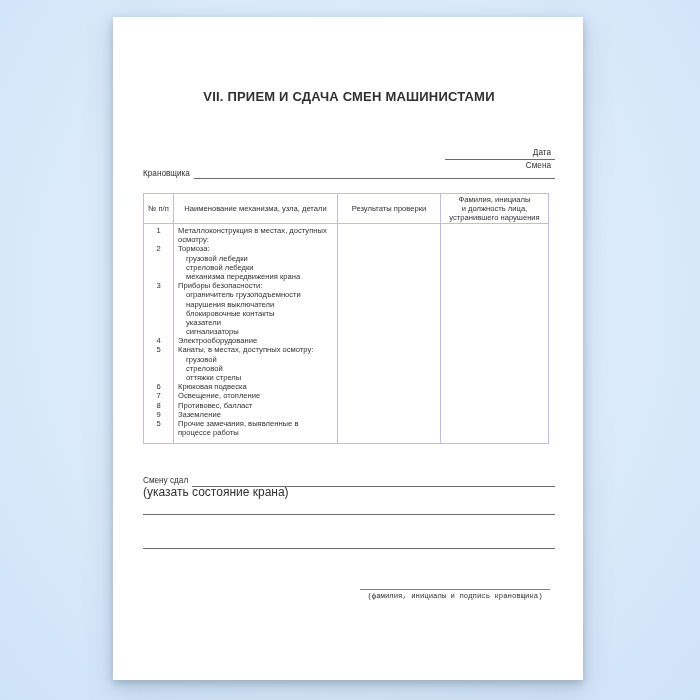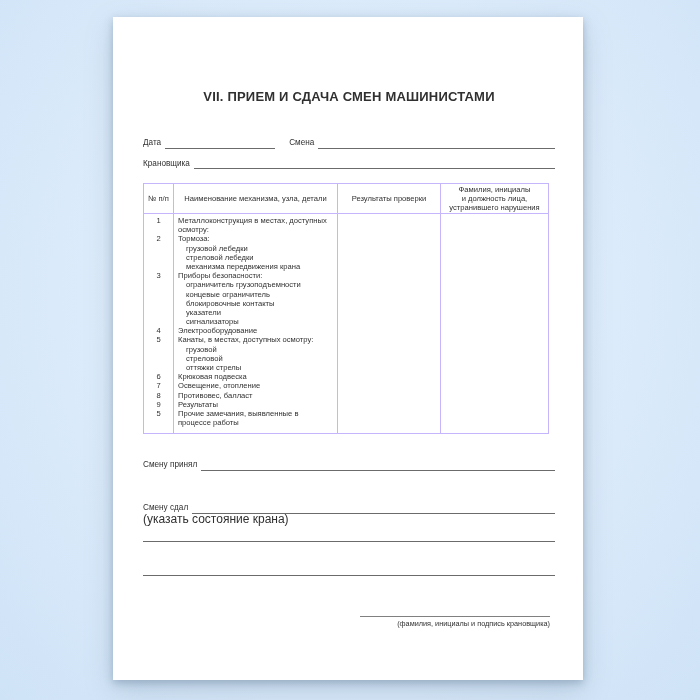--- a/index.html
+++ b/index.html
@@ -29,21 +29,21 @@
     line-height:13px;
   }
   .field-row{
     display:flex;
     align-items:flex-end;
     height:12px;
     font-size:8.2px;
     line-height:12px;
     white-space:nowrap;
   }
-  .row-date{margin-top:34px;}
+  .row-date{margin-top:44px;flex-direction:column;}
   .row-operator{margin-top:9px;align-items:center;}
   .row-accepted{margin-top:25px;}
   .row-handed{margin-top:31px;justify-content:flex-end;}
   .lbl{margin-right:4px;}
   .lbl2{margin:0 4px 0 14px;}
   .fl{
     border-bottom:1px solid #6b6b6b;
     height:10px;
     box-sizing:border-box;
   }
@@ -100,24 +100,25 @@
     margin-left:auto;
     margin-right:5px;
     width:190px;
   }
   .sig-line{
     height:0;
     border-bottom:1px solid #808080;
   }
   .sig-caption{
     margin-top:2px;
-    text-align:right;
+    text-align:center;
     font-size:7.3px;
     line-height:9px;
     white-space:nowrap;
+    font-family:Liberation Mono, monospace;
   }
 </style>
 </head>
 <body>
 
 <div class="stage">
   <div class="page">
 
     <div class="title">VII. ПРИЕМ И СДАЧА СМЕН МАШИНИСТАМИ</div>
 
@@ -177,46 +178,42 @@
             </td>
           <td class="bodycell name-col">
               <div class="bl">Металлоконструкция в местах, доступных</div>
               <div class="bl">осмотру:</div>
               <div class="bl">Тормоза:</div>
               <div class="bl ind">грузовой лебедки</div>
               <div class="bl ind">стреловой лебедки</div>
               <div class="bl ind">механизма передвижения крана</div>
               <div class="bl">Приборы безопасности:</div>
               <div class="bl ind">ограничитель грузоподъемности</div>
-              <div class="bl ind">концевые ограничитель</div>
+              <div class="bl ind">нарушения выключатели</div>
               <div class="bl ind">блокировочные контакты</div>
               <div class="bl ind">указатели</div>
               <div class="bl ind">сигнализаторы</div>
               <div class="bl">Электрооборудование</div>
               <div class="bl">Канаты, в местах, доступных осмотру:</div>
               <div class="bl ind">грузовой</div>
               <div class="bl ind">стреловой</div>
               <div class="bl ind">оттяжки стрелы</div>
               <div class="bl">Крюковая подвеска</div>
               <div class="bl">Освещение, отопление</div>
               <div class="bl">Противовес, балласт</div>
-              <div class="bl">Результаты</div>
+              <div class="bl">Заземление</div>
               <div class="bl">Прочие замечания, выявленные в</div>
               <div class="bl">процессе работы</div>
             </td>
           <td class="bodycell"></td>
           <td class="bodycell"></td>
         </tr>
       </tbody>
     </table>
 
-    <div class="field-row row-accepted">
-      <span class="lbl">Смену принял</span>
-      <span class="fl fl-grow"></span>
-    </div>
 
     <div class="field-row row-handed">
       <span class="lbl">Смену сдал</span>
       <span class="fl fl-grow"></span>
     </div>
 
     <div class="hint">(указать состояние крана)</div>
 
     <div class="blank-line blank-1"></div>
     <div class="blank-line blank-2"></div>

